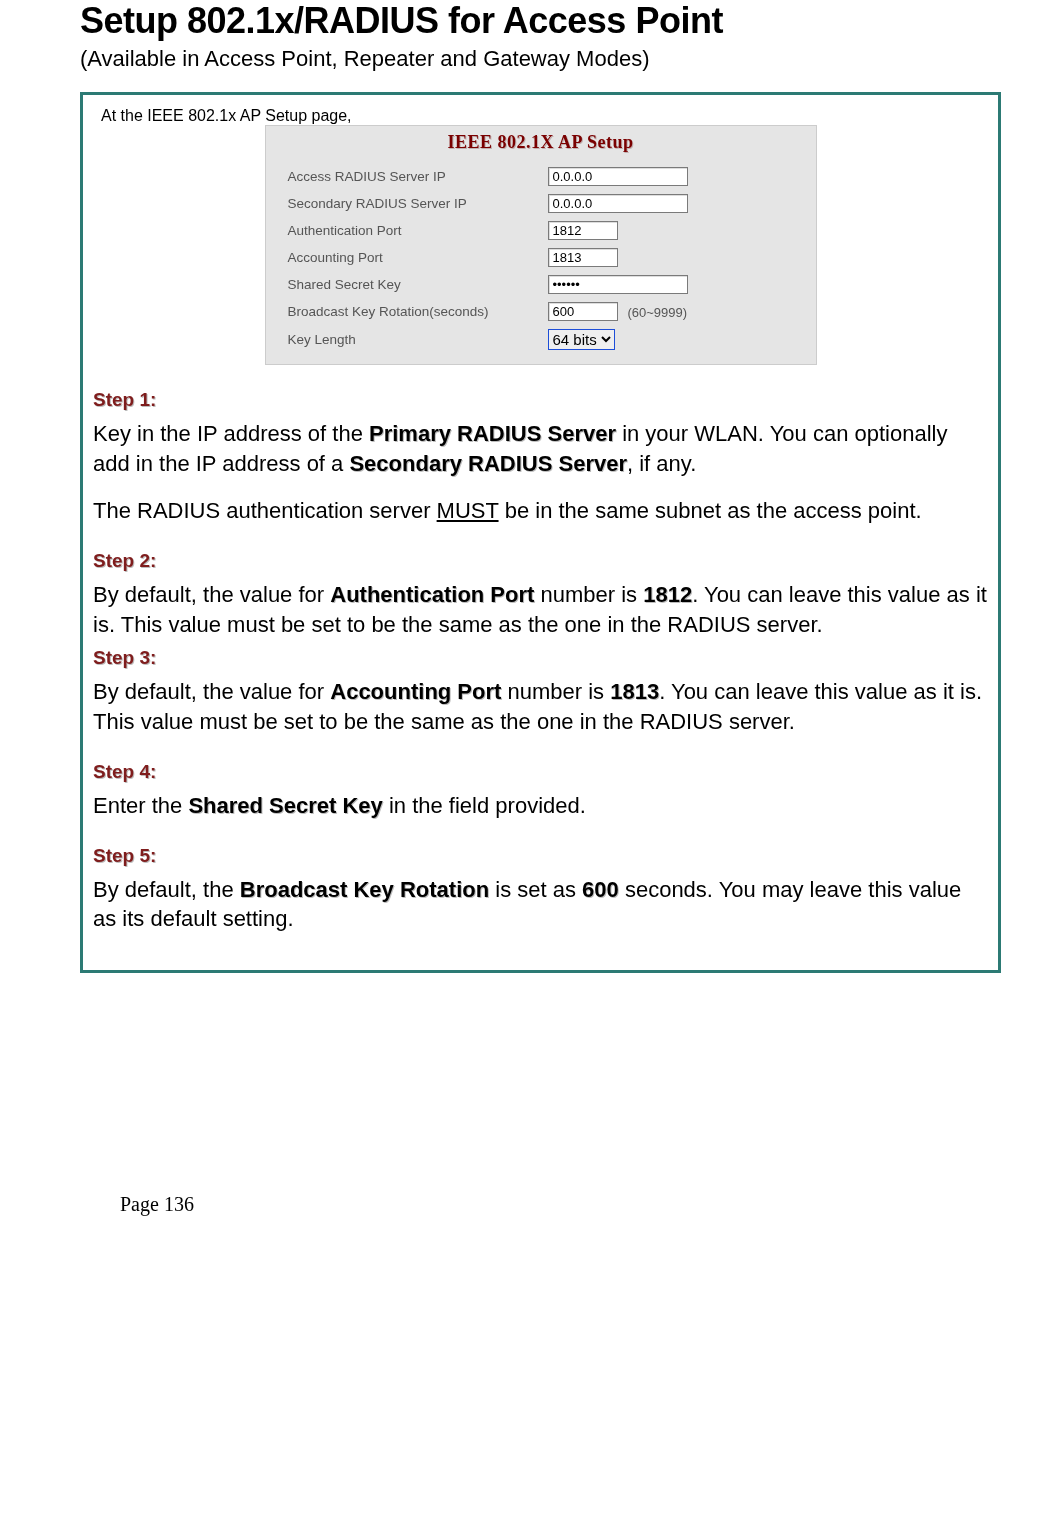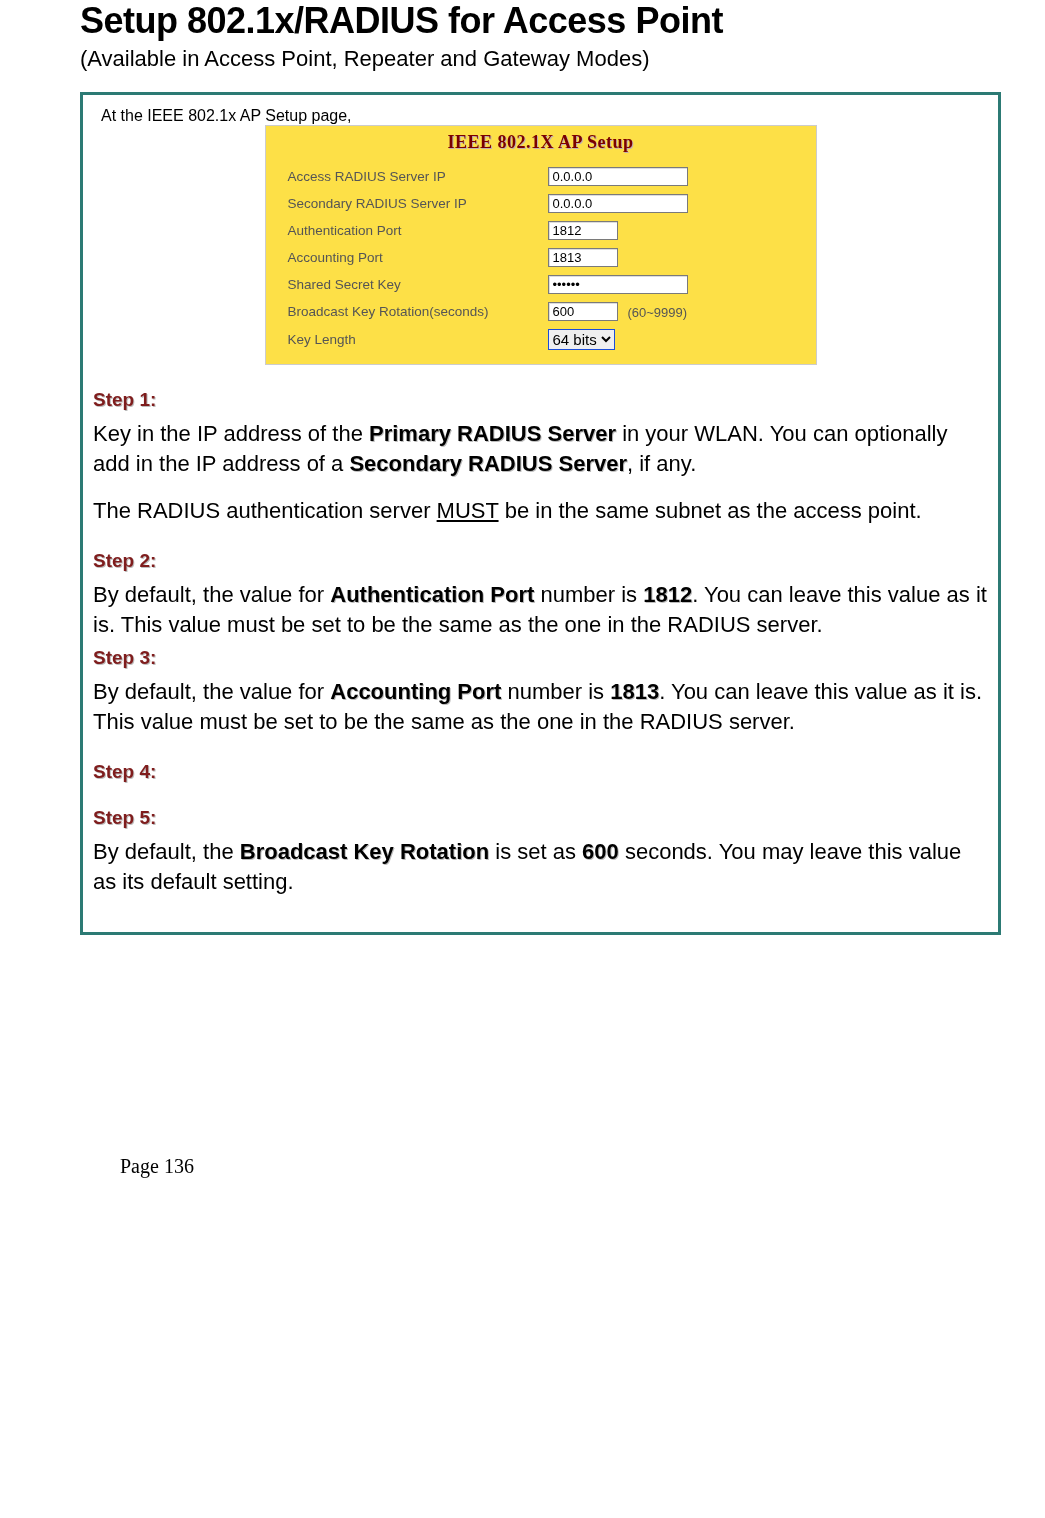--- a/index.html
+++ b/index.html
@@ -27,21 +27,21 @@
     border: 3px solid #2c7a74;
     padding: 10px 10px 30px 10px;
   }
   .intro {
     font-size: 16px;
     margin: 2px 0 0 8px;
   }
   .ap-setup {
     width: 530px;
     margin: 0 auto 10px auto;
-    background: #fde047;
+    background: #e5e5e5;
     border: 1px solid #ccc;
     padding: 6px 10px 10px 10px;
     font-family: Verdana, Geneva, sans-serif;
     font-size: 14px;
   }
   .ap-title {
     text-align: center;
     font-family: Georgia, "Times New Roman", serif;
     font-weight: bold;
     font-size: 18px;
@@ -190,20 +190,23 @@
     <div class="step-body">
       <span>By default, the value for </span><span class="bolded">Authentication Port</span><span> number is </span><span class="bolded">1812</span><span>. You can leave this value as it is. This value must be set to be the same as the one in the RADIUS server.</span>
     </div>
 
     <div class="step-label" style="margin-top:8px;">Step 3:</div>
     <div class="step-body">
       <span>By default, the value for </span><span class="bolded">Accounting Port</span><span> number is </span><span class="bolded">1813</span><span>. You can leave this value as it is. This value must be set to be the same as the one in the RADIUS server.</span>
     </div>
 
     <div class="step-label">Step 4:</div>
+    <div class="step-body">
+      <span>Enter the </span><span class="bolded">Shared Secret Key</span><span> in the field provided.</span>
+    </div>
 
     <div class="step-label">Step 5:</div>
     <div class="step-body">
       <span>By default, the </span><span class="bolded">Broadcast Key Rotation</span><span> is set as </span><span class="bolded">600</span><span> seconds. You may leave this value as its default setting.</span>
     </div>
   </div>
 
   <div class="footer">Page 136</div>
 </div>
 

